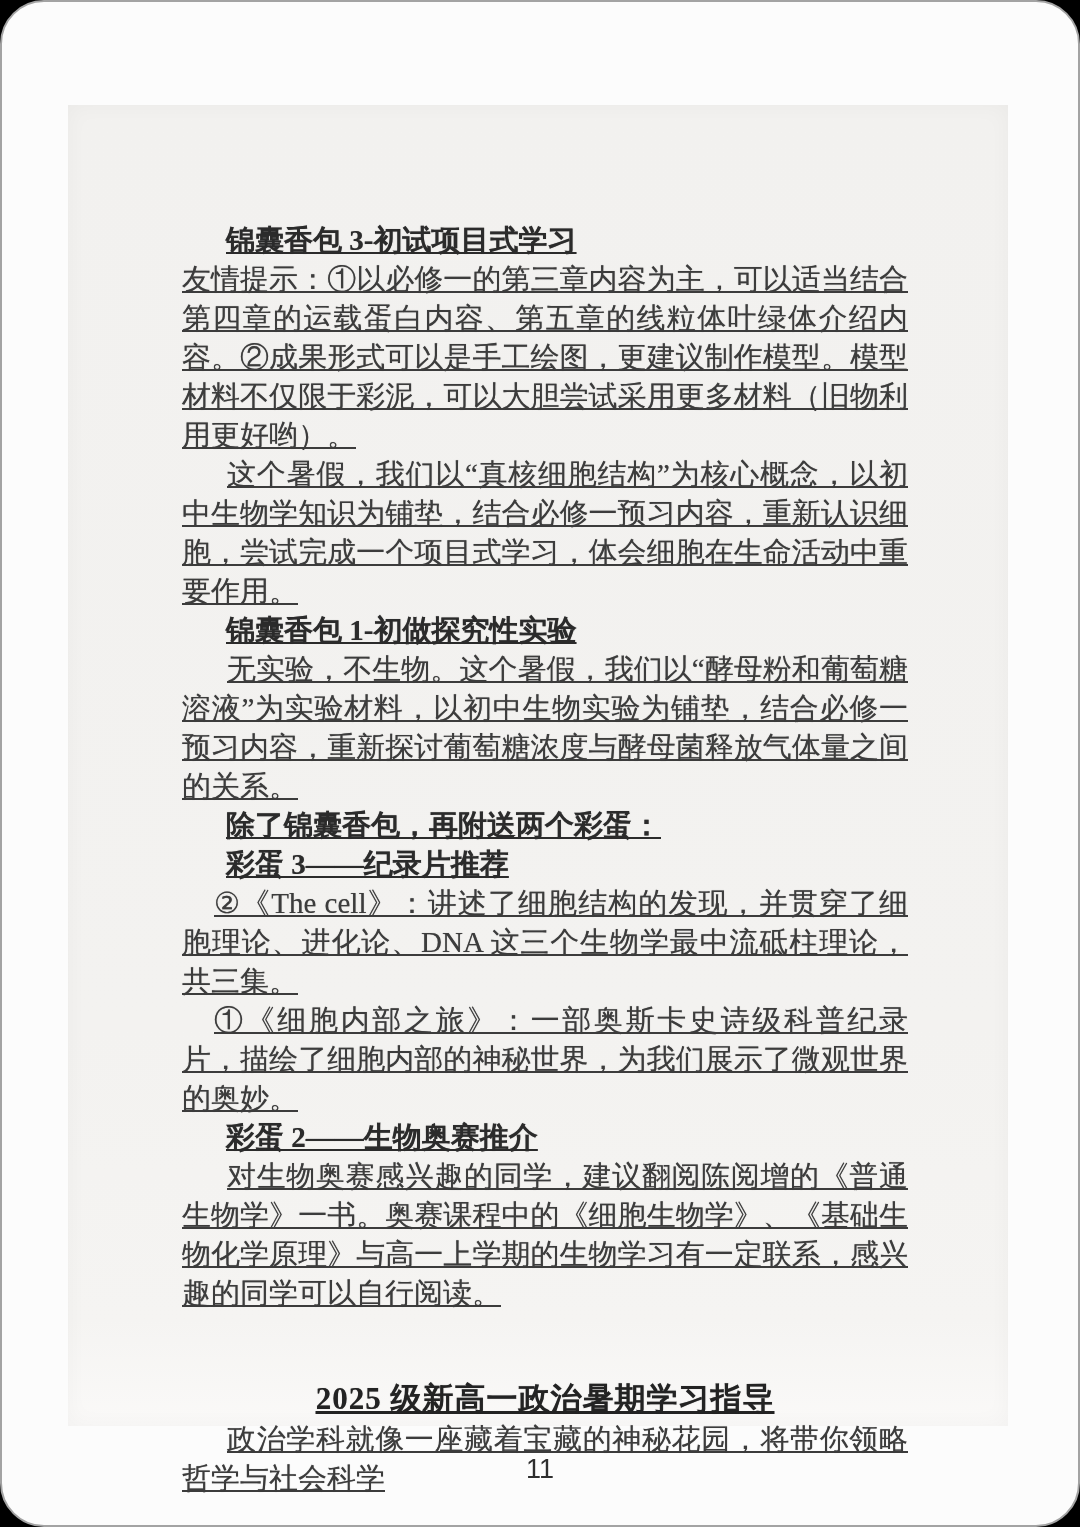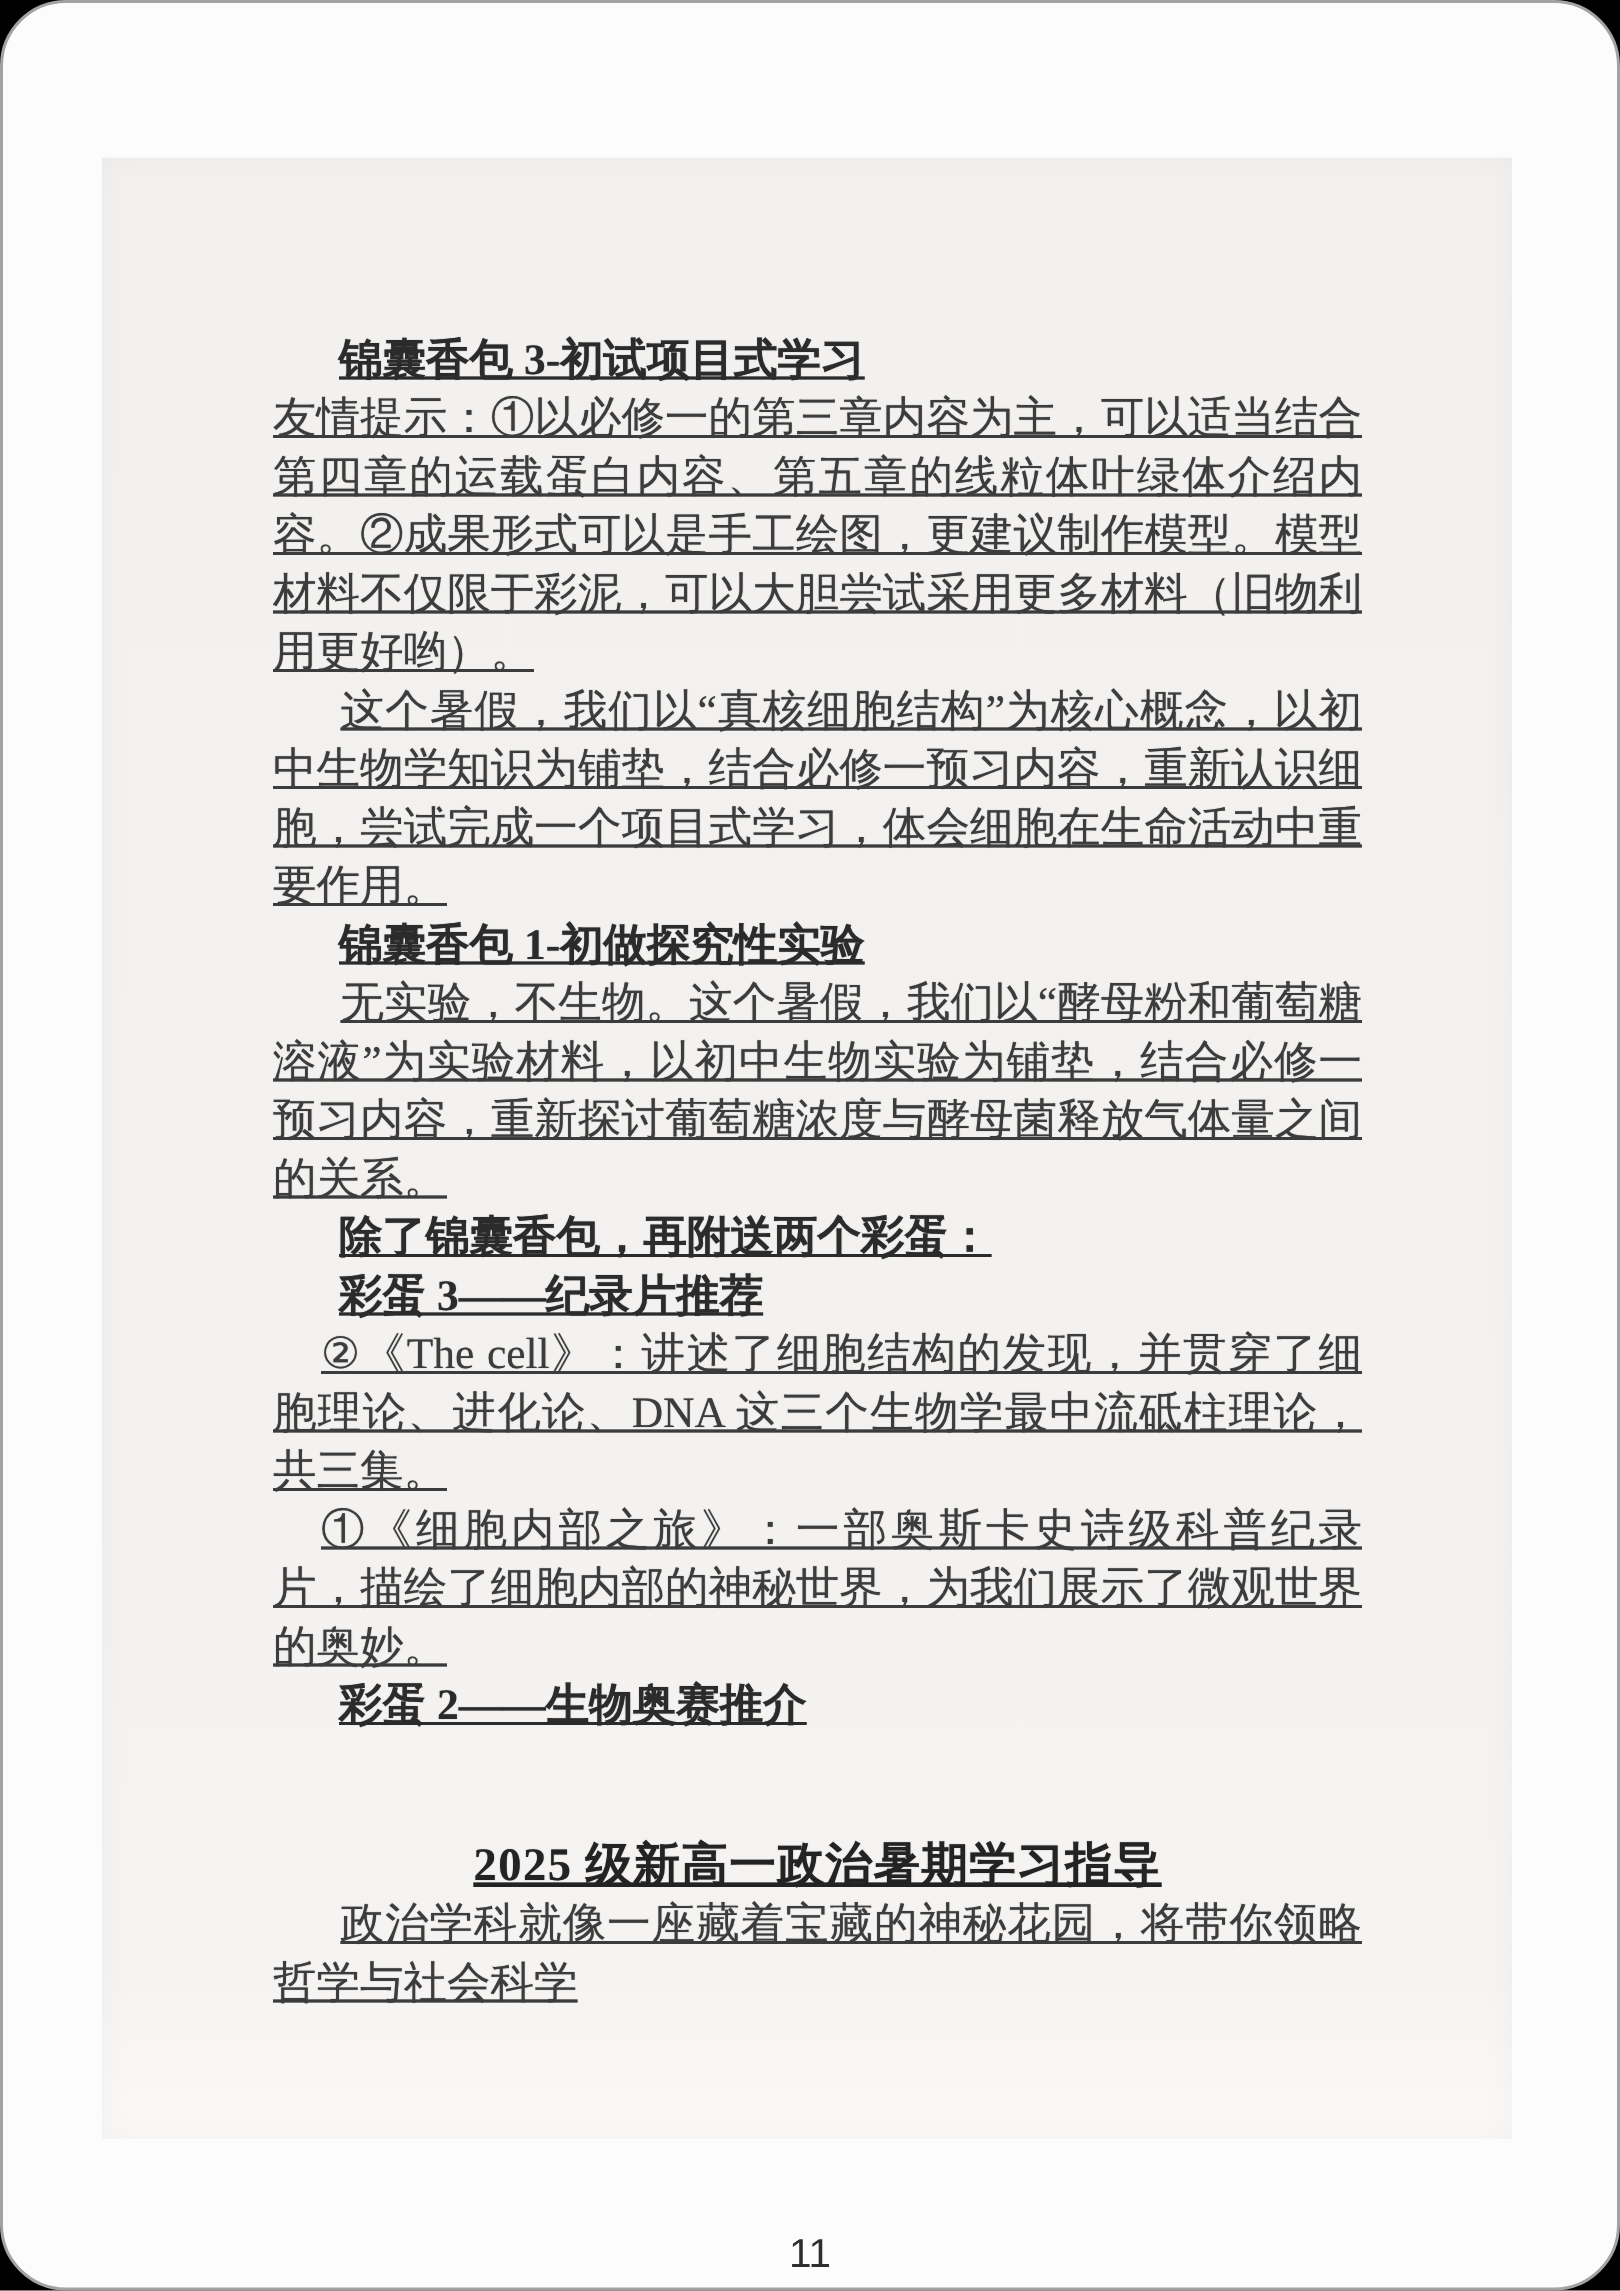--- a/index.html
+++ b/index.html
@@ -45,37 +45,38 @@
     font-weight:700;color:#232323;
     text-align:center;text-indent:0;
     font-size:31px;
     margin-top:66px;margin-bottom:2px;
     letter-spacing:1px;
   }
   .page-number{
     position:absolute;left:0;top:1452px;width:100%;
     text-align:center;
     font-family:"Liberation Sans","DejaVu Sans",sans-serif;
-    font-size:27px;color:#2e2e2e;margin-top:33px;
+    font-size:27px;color:#2e2e2e;
   }
 </style>
 </head>
 <body>
 
 <div class="viewer-card">
   <div class="scan-page">
     <div class="doc-content" id="doc-content">
         <p class="blk heading">锦囊香包 3-初试项目式学习</p>
         <p class="blk note">友情提示：①以必修一的第三章内容为主，可以适当结合第四章的运载蛋白内容、第五章的线粒体叶绿体介绍内容。②成果形式可以是手工绘图，更建议制作模型。模型材料不仅限于彩泥，可以大胆尝试采用更多材料（旧物利用更好哟）。</p>
         <p class="blk para">这个暑假，我们以“真核细胞结构”为核心概念，以初中生物学知识为铺垫，结合必修一预习内容，重新认识细胞，尝试完成一个项目式学习，体会细胞在生命活动中重要作用。</p>
         <p class="blk heading">锦囊香包 1-初做探究性实验</p>
         <p class="blk para">无实验，不生物。这个暑假，我们以“酵母粉和葡萄糖溶液”为实验材料，以初中生物实验为铺垫，结合必修一预习内容，重新探讨葡萄糖浓度与酵母菌释放气体量之间的关系。</p>
         <p class="blk heading">除了锦囊香包，再附送两个彩蛋：</p>
         <p class="blk heading">彩蛋 3——纪录片推荐</p>
         <p class="blk item">②《The cell》：讲述了细胞结构的发现，并贯穿了细胞理论、进化论、DNA 这三个生物学最中流砥柱理论，共三集。</p>
         <p class="blk item">①《细胞内部之旅》：一部奥斯卡史诗级科普纪录片，描绘了细胞内部的神秘世界，为我们展示了微观世界的奥妙。</p>
         <p class="blk heading">彩蛋 2——生物奥赛推介</p>
+        <p class="blk para">对生物奥赛感兴趣的同学，建议翻阅陈阅增的《普通生物学》一书。奥赛课程中的《细胞生物学》、《基础生物化学原理》与高一上学期的生物学习有一定联系，感兴趣的同学可以自行阅读。</p>
         <p class="blk title">2025 级新高一政治暑期学习指导</p>
         <p class="blk para">政治学科就像一座藏着宝藏的神秘花园，将带你领略哲学与社会科学</p>
       </div>
   </div>
   <div class="page-number">11</div>
 </div>
 
 </body></html>

